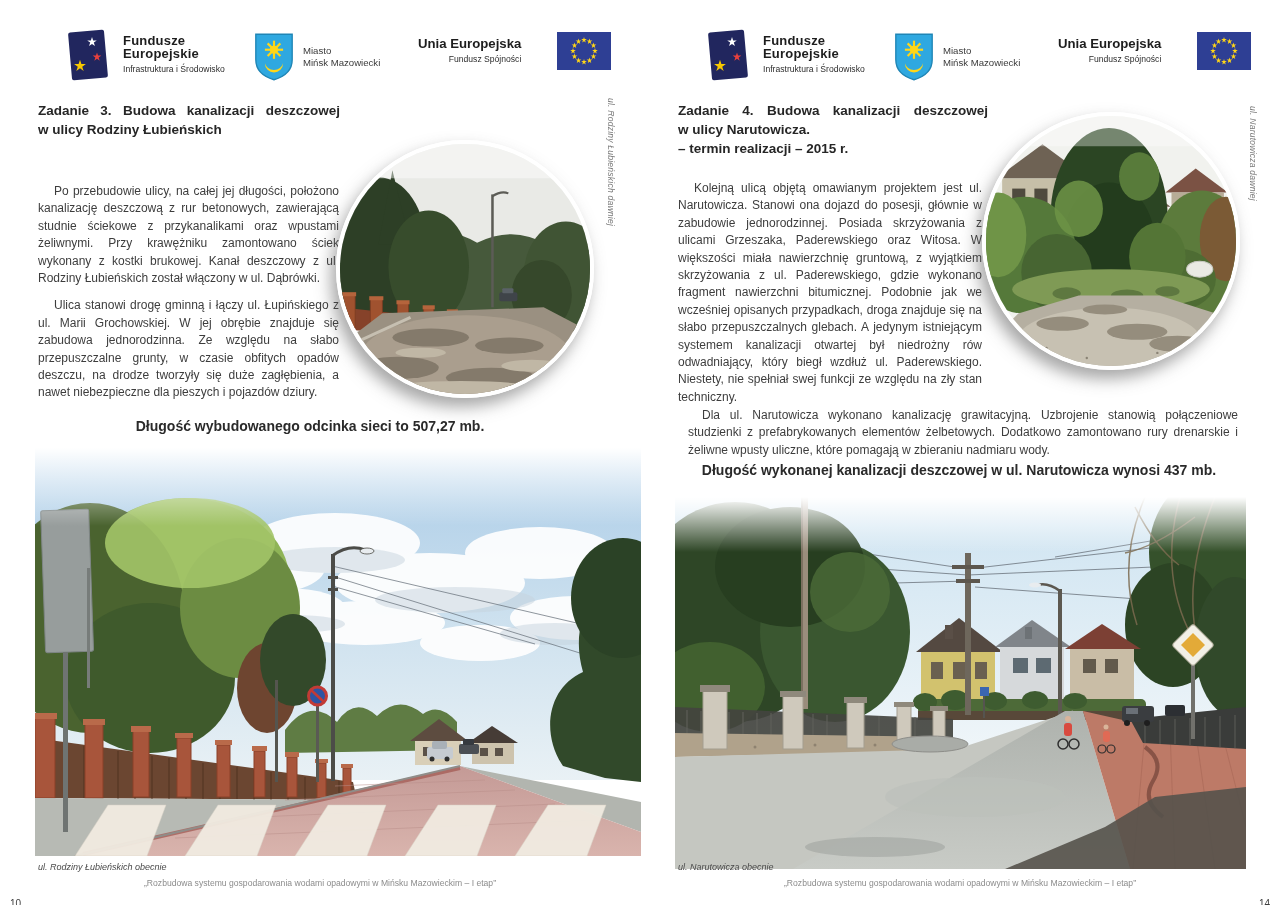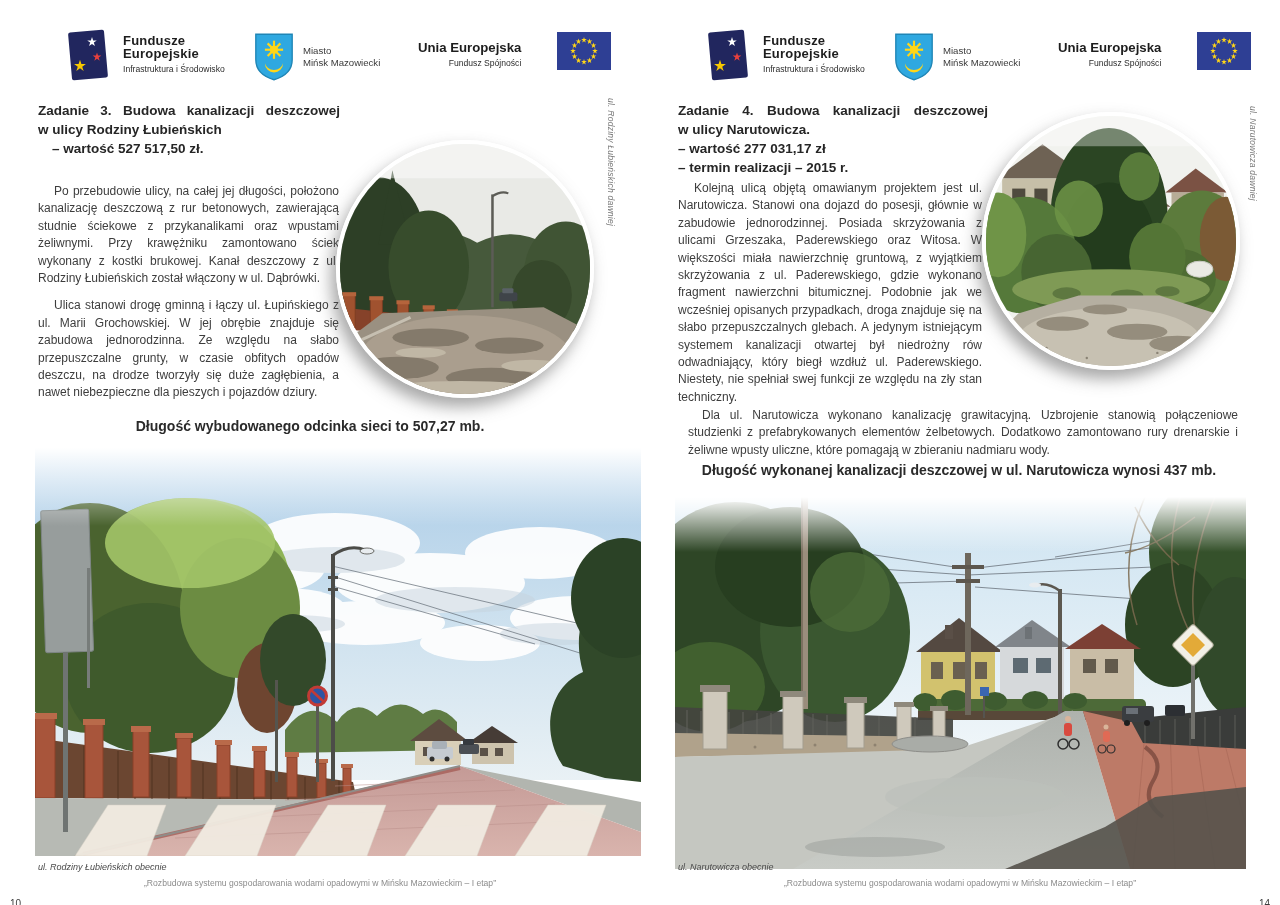--- a/index.html
+++ b/index.html
@@ -9,21 +9,21 @@
   .page.left{left:0;} .page.right{left:640px;}
 
   
   .logo{position:absolute;display:flex;align-items:center;gap:9px;}
   .fe-logo{left:62px;top:26px;}
   .fe-text{line-height:13px;}
   .fe-name{font-weight:bold;font-size:13px;color:#1d1d1d;letter-spacing:.2px;}
   .fe-sub{font-size:8.6px;color:#2c2c2c;margin-top:3px;}
   .city-logo{left:254px;top:32px;}
   .city-text{font-size:9.6px;color:#3a3a3a;line-height:12.5px;}
-  .eu-logo{left:418px;top:32px;align-items:flex-end;gap:36px;}
+  .eu-logo{left:418px;top:32px;align-items:center;gap:36px;}
   .eu-text{text-align:right;line-height:14px;}
   .eu-name{font-weight:bold;font-size:13.2px;color:#1d1d1d;}
   .eu-fund{font-size:8.6px;color:#2c2c2c;margin-top:1px;}
 
   
   .task-heading{position:absolute;left:38px;top:101px;width:302px;font-weight:bold;
                 font-size:13.5px;line-height:19px;color:#262626;}
   .page.right .task-heading{width:310px;}
   .task-heading .jline{text-align:justify;text-align-last:justify;}
   .task-heading .ind{padding-left:14px;}
@@ -138,21 +138,20 @@
             <use href="#star5" transform="translate(16,19) scale(0.3)"></use>
           <use href="#star5" transform="translate(17.5,13.5) scale(0.3)"></use>
             <use href="#star5" transform="translate(21.5,9.5) scale(0.3)"></use>
         </g>
       </svg>
     </div>
 
     <div class="task-heading">
       <div class="jline">Zadanie 3. Budowa kanalizacji deszczowej</div>
       <div>w ulicy Rodziny Łubieńskich</div>
-      <div class="ind">– wartość 527 517,50 zł.</div>
     </div>
 
     <div class="bodytext">
       <p>Po przebudowie ulicy, na całej jej długości, położono kanalizację deszczową z rur betonowych, zawierającą studnie ściekowe z przykanalikami oraz wpustami żeliwnymi. Przy krawężniku zamontowano ściek wykonany z kostki brukowej. Kanał deszczowy z ul. Rodziny Łubieńskich został włączony w ul. Dąbrówki.</p>
       <p>Ulica stanowi drogę gminną i łączy ul. Łupińskiego z ul. Marii Grochowskiej. W jej obrębie znajduje się zabudowa jednorodzinna. Ze względu na słabo przepuszczalne grunty, w czasie obfitych opadów deszczu, na drodze tworzyły się duże zagłębienia, a nawet niebezpieczne dla pieszych i pojazdów dziury.</p>
     </div>
 
     <div class="circle-photo">
       <svg viewBox="0 0 248 248" preserveAspectRatio="none">
         <rect width="248" height="248" fill="#e9eae6"></rect>
@@ -389,21 +388,20 @@
             <use href="#star5" transform="translate(16,19) scale(0.3)"></use>
           <use href="#star5" transform="translate(17.5,13.5) scale(0.3)"></use>
             <use href="#star5" transform="translate(21.5,9.5) scale(0.3)"></use>
         </g>
       </svg>
     </div>
 
     <div class="task-heading">
       <div class="jline">Zadanie 4. Budowa kanalizacji deszczowej</div>
       <div>w ulicy Narutowicza.</div>
-      <div>– wartość 277 031,17 zł</div>
       <div>– termin realizacji – 2015 r.</div>
     </div>
 
     <div class="bodytext">
       <p>Kolejną ulicą objętą omawianym projektem jest ul. Narutowicza. Stanowi ona dojazd do posesji, głównie w zabudowie jednorodzinnej. Posiada skrzyżowania z ulicami Grzeszaka, Paderewskiego oraz Witosa. W większości miała nawierzchnię gruntową, z wyjątkiem skrzyżowania z ul. Paderewskiego, gdzie wykonano fragment nawierzchni bitumicznej. Podobnie jak we wcześniej opisanych przypadkach, droga znajduje się na słabo przepuszczalnych glebach. A jedynym istniejącym systemem kanalizacji otwartej był niedrożny rów odwadniający, który biegł wzdłuż ul. Paderewskiego. Niestety, nie spełniał swej funkcji ze względu na zły stan techniczny.</p>
     </div>
 
     <div class="circle-photo">
       <svg viewBox="0 0 248 248" preserveAspectRatio="none">
         <rect width="248" height="248" fill="#f1f2ee"></rect>

